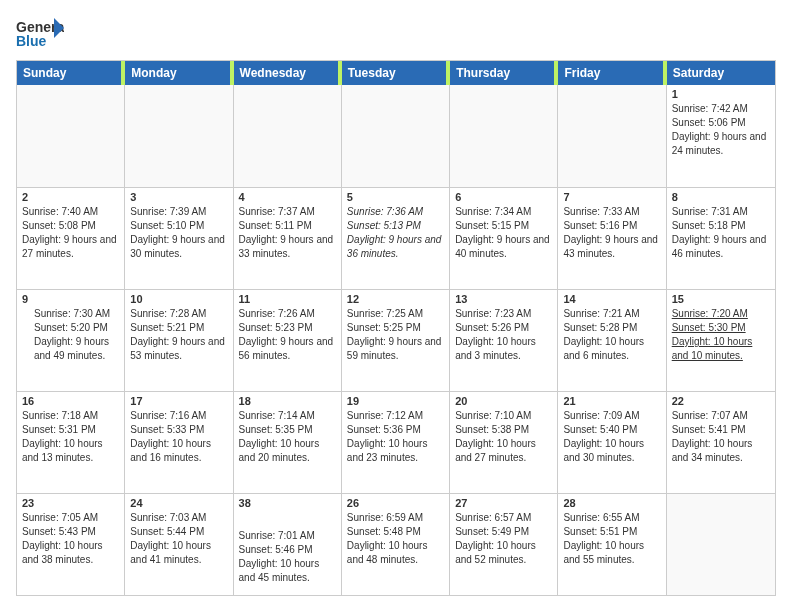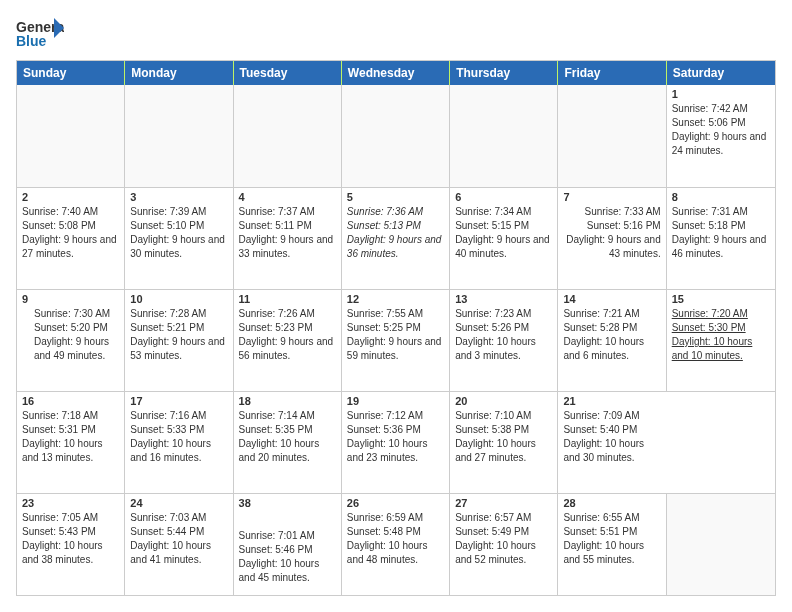--- a/index.html
+++ b/index.html
@@ -50,21 +50,21 @@
       display: grid;
       grid-template-columns: repeat(7, 1fr);
       background: #2a6bb5;
     }
     .cal-header-cell {
       color: #fff;
       font-size: 12px;
       font-weight: bold;
       padding: 5px 6px;
       text-align: left;
-      border-right: 1px solid #bef264;
+      border-right: 4px solid #bef264;
     }
     .cal-header-cell:last-child { border-right: none; }
     .cal-body {
       display: grid;
       grid-template-rows: repeat(5, 1fr);
       flex: 1;
     }
     .cal-row {
       display: grid;
       grid-template-columns: repeat(7, 1fr);
@@ -109,22 +109,22 @@
     <div class="title-block">
       <div class="month-title"></div>
       <div class="location"></div>
     </div>
   </div>
 
   <div class="calendar">
     <div class="cal-header">
     <div class="cal-header-cell">Sunday</div>
         <div class="cal-header-cell">Monday</div>
+        <div class="cal-header-cell">Wednesday</div>
         <div class="cal-header-cell">Tuesday</div>
-        <div class="cal-header-cell">Wednesday</div>
         <div class="cal-header-cell">Thursday</div>
         <div class="cal-header-cell">Friday</div>
         <div class="cal-header-cell">Saturday</div>
       </div>
     <div class="cal-body">
     <div class="cal-row">
           <div class="cal-cell empty"></div>
           <div class="cal-cell empty"></div>
           <div class="cal-cell empty"></div>
           <div class="cal-cell empty"></div>
@@ -163,21 +163,21 @@
 Daylight: 9 hours and 36 minutes.</div>
           </div>
           <div class="cal-cell">
             <span class="day-num">6</span>
             <div class="day-info" style="white-space: pre-line;">Sunrise: 7:34 AM
 Sunset: 5:15 PM
 Daylight: 9 hours and 40 minutes.</div>
           </div>
           <div class="cal-cell">
             <span class="day-num">7</span>
-            <div class="day-info" style="white-space: pre-line; text-align: right;">Sunrise: 7:33 AM
+            <div class="day-info" style="white-space: pre-line;">Sunrise: 7:33 AM
 Sunset: 5:16 PM
 Daylight: 9 hours and 43 minutes.</div>
           </div>
           <div class="cal-cell">
             <span class="day-num">8</span>
             <div class="day-info" style="white-space: pre-line;">Sunrise: 7:31 AM
 Sunset: 5:18 PM
 Daylight: 9 hours and 46 minutes.</div>
           </div>
         </div>
@@ -195,21 +195,21 @@
 Daylight: 9 hours and 53 minutes.</div>
           </div>
           <div class="cal-cell">
             <span class="day-num">11</span>
             <div class="day-info" style="white-space: pre-line;">Sunrise: 7:26 AM
 Sunset: 5:23 PM
 Daylight: 9 hours and 56 minutes.</div>
           </div>
           <div class="cal-cell">
             <span class="day-num">12</span>
-            <div class="day-info" style="white-space: pre-line;">Sunrise: 7:55 AM
+            <div class="day-info" style="white-space: pre-line;">Sunrise: 7:25 AM
 Sunset: 5:25 PM
 Daylight: 9 hours and 59 minutes.</div>
           </div>
           <div class="cal-cell">
             <span class="day-num">13</span>
             <div class="day-info" style="white-space: pre-line;">Sunrise: 7:23 AM
 Sunset: 5:26 PM
 Daylight: 10 hours and 3 minutes.</div>
           </div>
           <div class="cal-cell">
@@ -254,20 +254,26 @@
             <span class="day-num">20</span>
             <div class="day-info" style="white-space: pre-line;">Sunrise: 7:10 AM
 Sunset: 5:38 PM
 Daylight: 10 hours and 27 minutes.</div>
           </div>
           <div class="cal-cell">
             <span class="day-num">21</span>
             <div class="day-info" style="white-space: pre-line;">Sunrise: 7:09 AM
 Sunset: 5:40 PM
 Daylight: 10 hours and 30 minutes.</div>
+          </div>
+          <div class="cal-cell">
+            <span class="day-num">22</span>
+            <div class="day-info" style="white-space: pre-line;">Sunrise: 7:07 AM
+Sunset: 5:41 PM
+Daylight: 10 hours and 34 minutes.</div>
           </div>
         </div>
         <div class="cal-row">
           <div class="cal-cell">
             <span class="day-num">23</span>
             <div class="day-info" style="white-space: pre-line;">Sunrise: 7:05 AM
 Sunset: 5:43 PM
 Daylight: 10 hours and 38 minutes.</div>
           </div>
           <div class="cal-cell">

